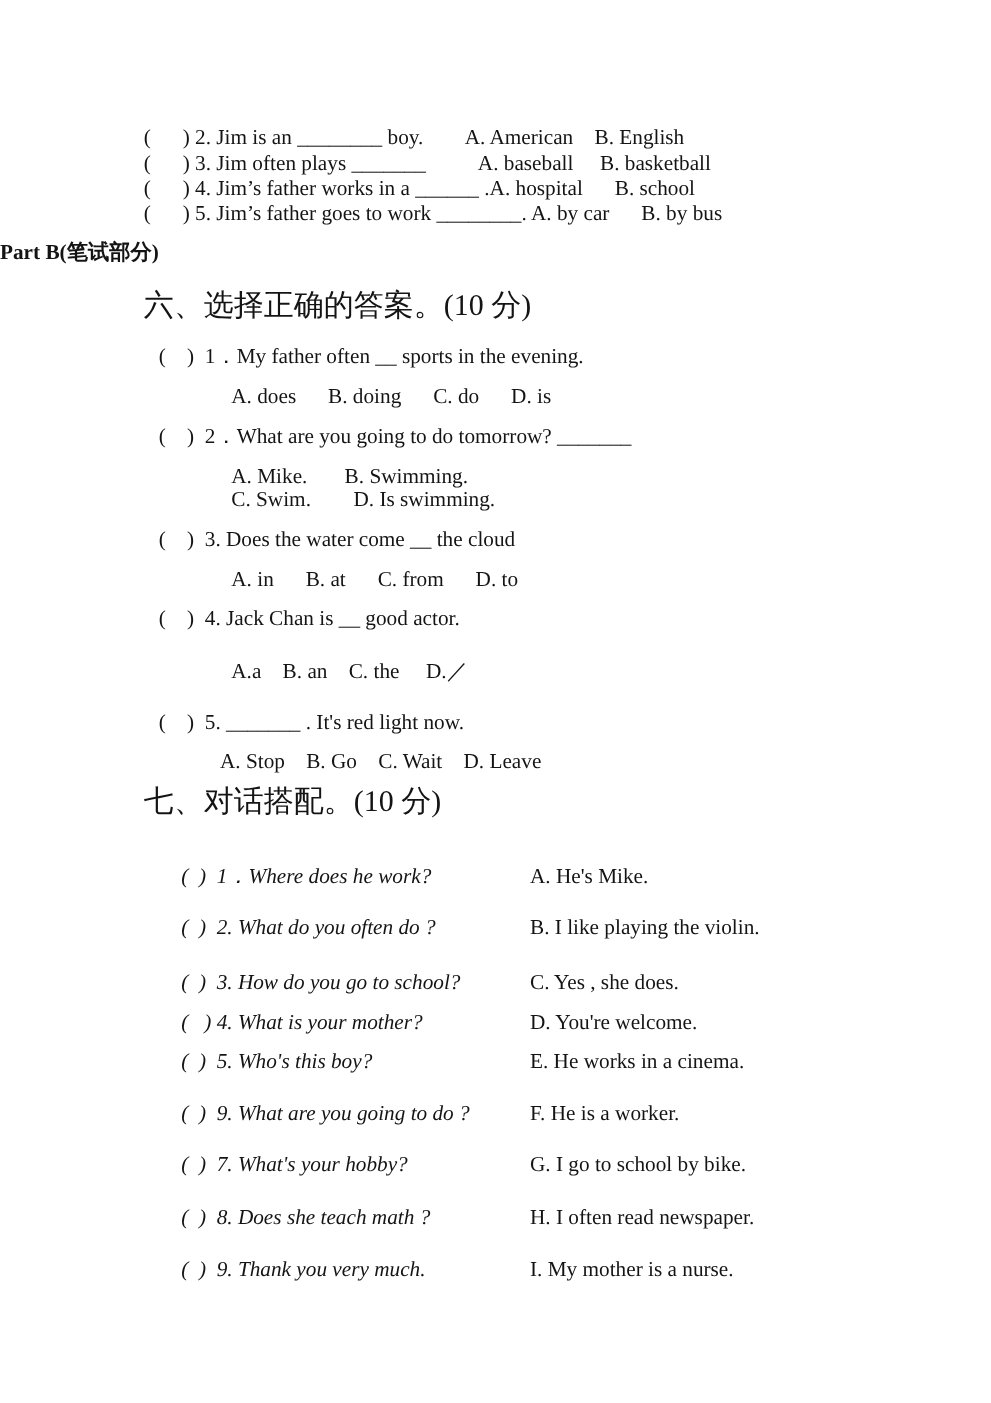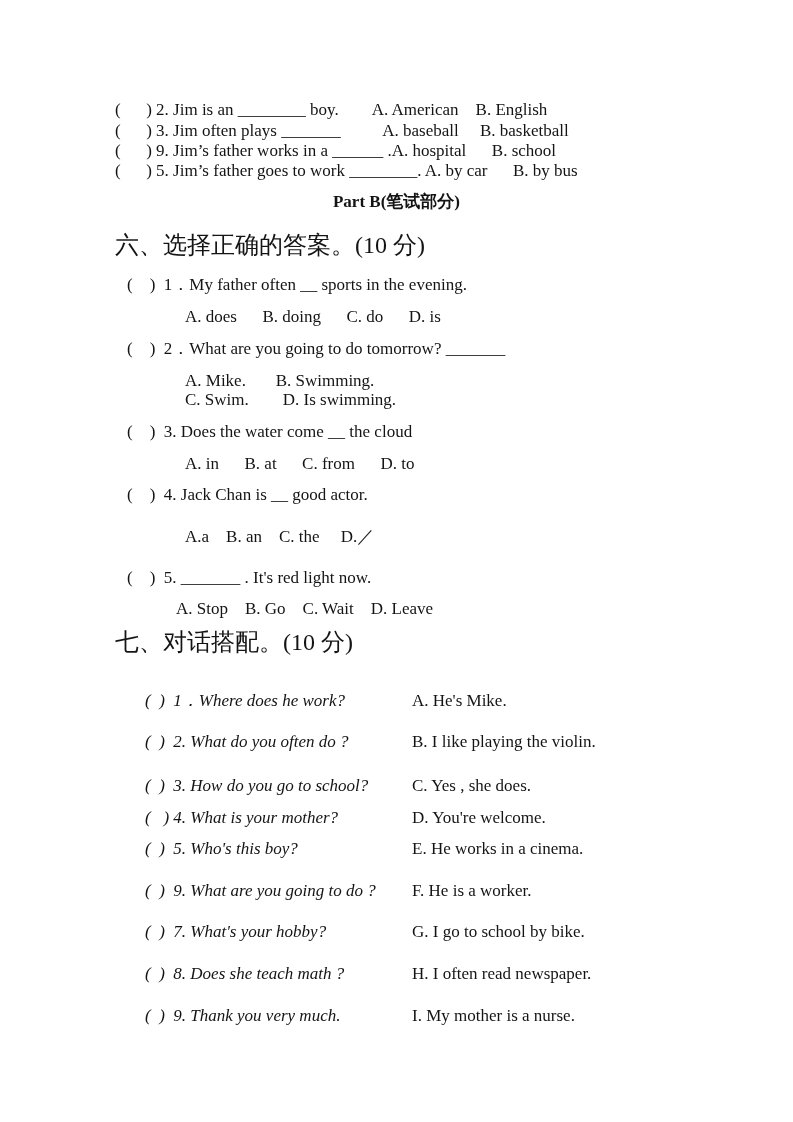--- a/index.html
+++ b/index.html
@@ -18,45 +18,45 @@
     color: #141414;
     overflow: hidden;
   }
   .line {
     position: absolute;
     white-space: pre;
   }
   .part-b {
     left: 0;
     width: 100%;
-    text-align: center;
     font-weight: bold;
     white-space: pre;
   }
   .cn-title {
     font-size: 24px;
   }
   .match-q {
     display: inline-block;
     width: 267px;
     white-space: pre;
     font-style: italic;
   }
   .match-a {
     white-space: pre;
+    margin-left: 12px;
   }
 </style>
 </head>
 <body>
 
 <div class="page">
 
   <div class="line" style="top:100px; left:115px">(      ) 2. Jim is an ________ boy.        A. American    B. English</div>
   <div class="line" style="top:121px; left:115px">(      ) 3. Jim often plays _______          A. baseball     B. basketball</div>
-  <div class="line" style="top:141px; left:115px">(      ) 9. Jim’s father works in a ______ .A. hospital      B. school</div>
+  <div class="line" style="top:141px; left:115px">(      ) 4. Jim’s father works in a ______ .A. hospital      B. school</div>
   <div class="line" style="top:161px; left:115px">(      ) 5. Jim’s father goes to work ________. A. by car      B. by bus</div>
 
   <div class="line part-b" style="top:192px">Part B(笔试部分)</div>
 
   <div class="line cn-title" style="top:232px; left:115px">六、选择正确的答案。(10 分)</div>
 
   <div class="line" style="top:275px; left:127px">(    )  1．My father often __ sports in the evening.</div>
   <div class="line" style="top:307px; left:185px">A. does      B. doing      C. do      D. is</div>
 
   <div class="line" style="top:339px; left:127px">(    )  2．What are you going to do tomorrow? _______</div>

